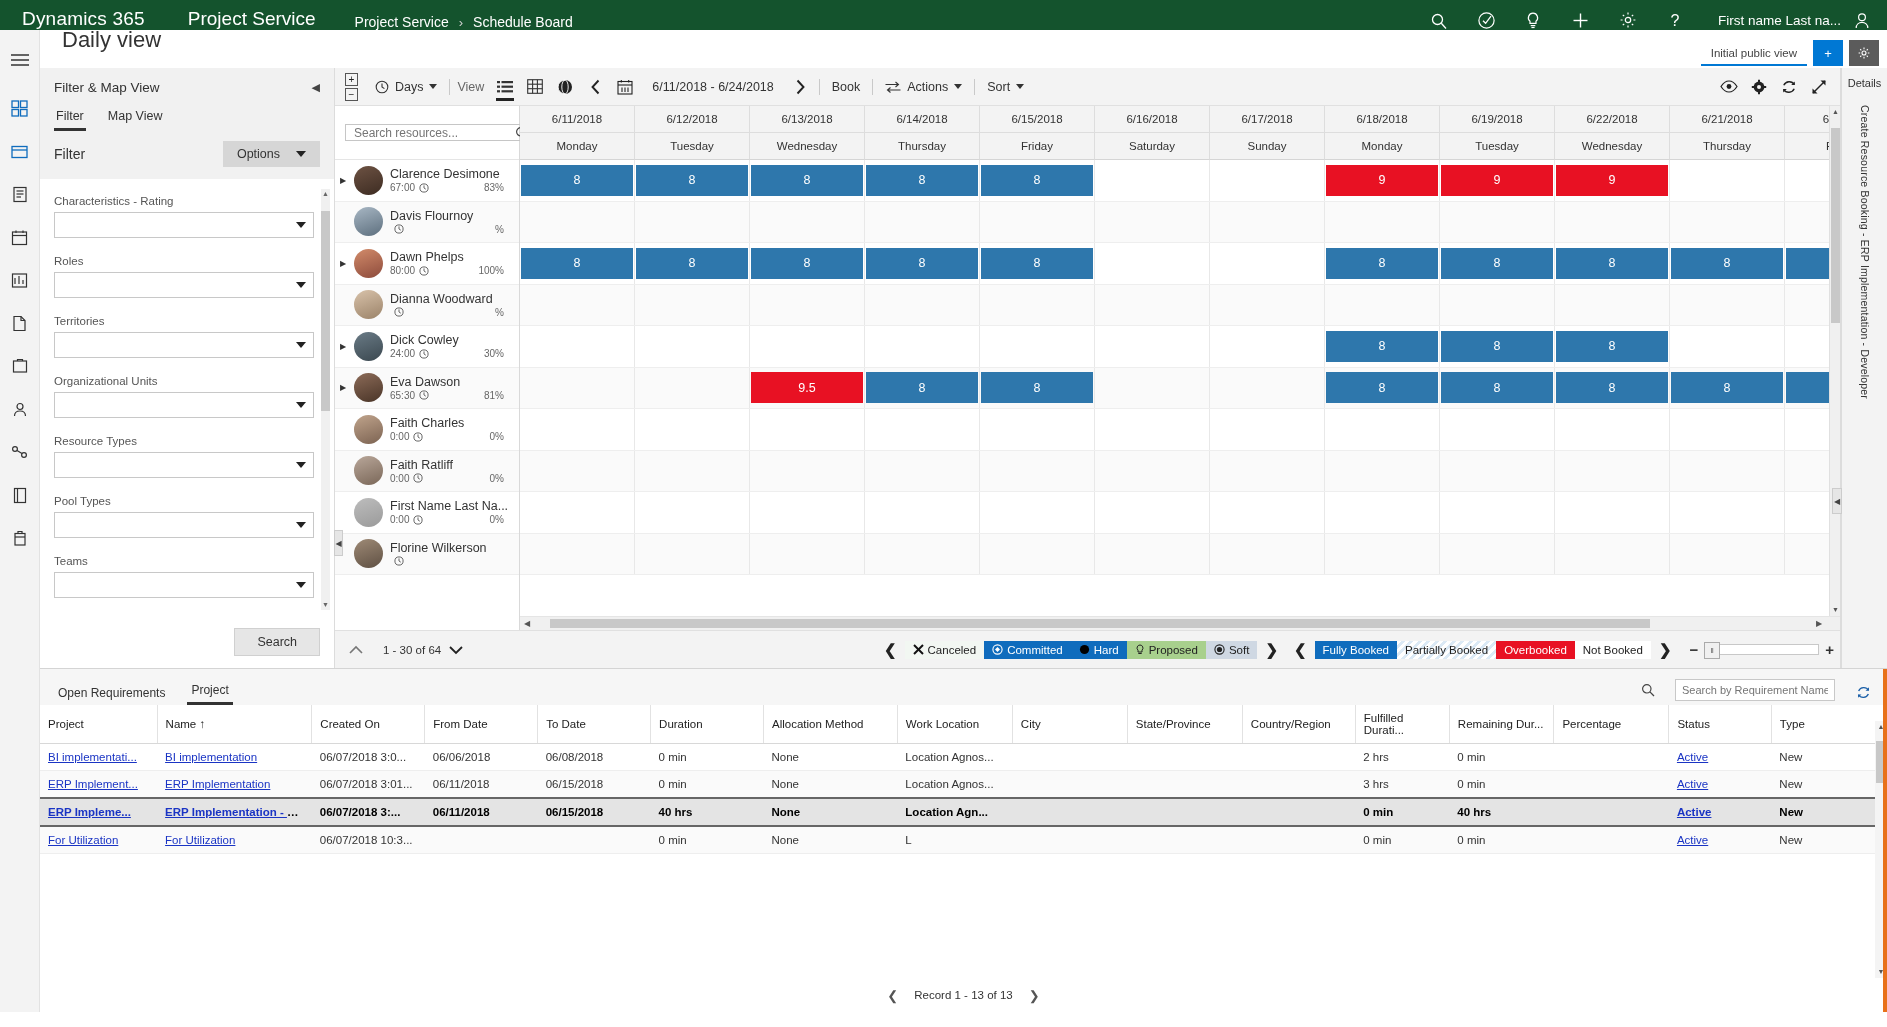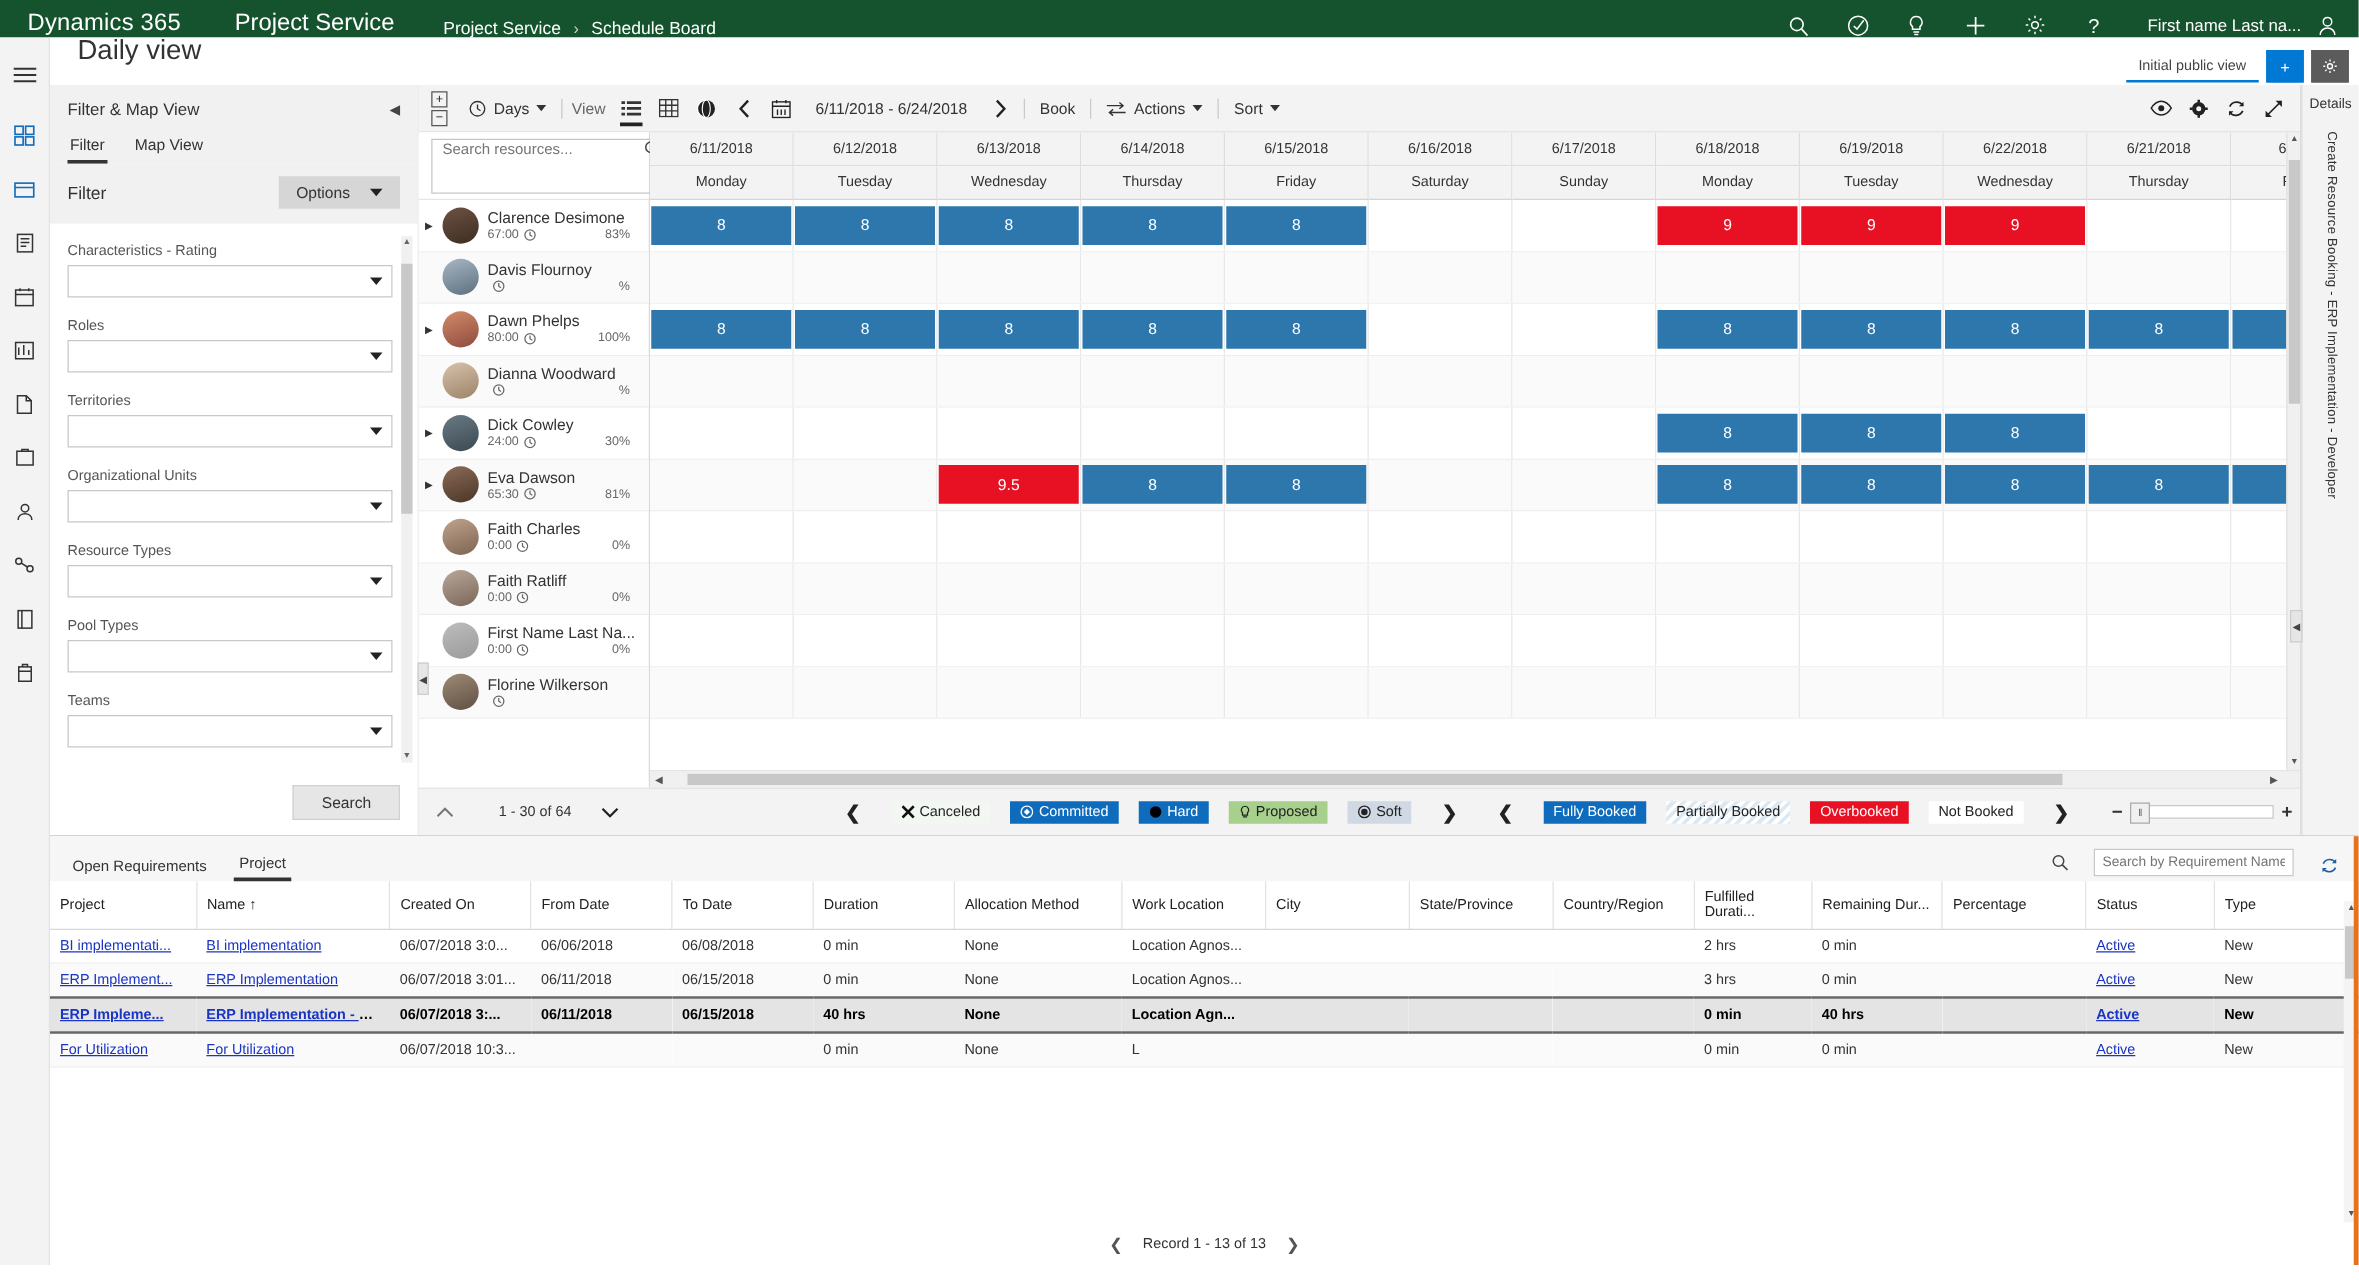--- a/index.html
+++ b/index.html
@@ -72,21 +72,21 @@
   .tb-iconbtn { width:30px; height:38px; display:flex; align-items:center; justify-content:center; cursor:pointer; position:relative;}
   .tb-iconbtn.sel::after { content:""; position:absolute; left:6px; right:6px; bottom:5px; height:3px; background:#222;}
   .tb-label { color:#666; padding:0 6px 0 4px;}
   .tb-date { padding:0 12px; color:#333; font-size:12.5px;}
   .tb-spacer { flex:1;}
   .tb-caret { width:0;height:0;border-left:4px solid transparent;border-right:4px solid transparent;border-top:5px solid #333;}
 
   .sb-main { flex:1; display:flex; min-height:0; position:relative;}
   .sb-left { width:185px; border-right:1px solid #d9d9d9; display:flex; flex-direction:column; background:#fff;}
   .srch-wrap { height:53px; display:flex; align-items:center; padding:0 10px; background:#fff;}
-  .srch { flex:1; height:44px; border:1px solid #c6c6c6; display:flex; align-items:flex-start; padding:0 8px; gap:6px;}
+  .srch { flex:1; height:17px; border:1px solid #c6c6c6; display:flex; align-items:flex-end; padding:0 8px; gap:6px;}
   .srch input { flex:1; border:none; outline:none; font-size:12px; color:#777; font-family:inherit;}
   .res-list { flex:1; overflow:hidden; border-top:1px solid #e5e5e5;}
   .res-row { height:41.5px; display:flex; align-items:center; gap:7px; padding:0 6px 0 4px; border-bottom:1px solid #eee; position:relative;}
   .res-row.alt { background:#fafafa;}
   .res-exp { width:8px; font-size:8px; color:#333; text-align:center;}
   .avatar { width:29px; height:29px; border-radius:50%; flex:none; overflow:hidden; position:relative;}
   .res-text { min-width:0; flex:1;}
   .res-name { font-size:12.5px; color:#333; white-space:nowrap; overflow:hidden; text-overflow:ellipsis; line-height:1.15;}
   .res-meta { font-size:10px; color:#666; display:flex; gap:4px; align-items:center; margin-top:1px;}
   .res-meta .pct { margin-left:auto; padding-right:9px;}
@@ -102,21 +102,21 @@
   .bk { height:31px; width:100%; margin:0 1px; display:flex; align-items:center; justify-content:center; color:#fff; font-size:12.5px;}
   .bk.blue { background:#2e77ac;}
   .bk.red { background:#e81123;}
   .vsbar { position:absolute; right:0; top:0; bottom:14px; width:11px; background:#f0f0f0; border-left:1px solid #e0e0e0;}
   .vsbar i { position:absolute; left:1px; top:22px; width:9px; height:195px; background:#c8c8c8;}
   .vsbar .ar { position:absolute; left:1px; width:9px; height:12px; text-align:center; font-size:7px; line-height:12px; color:#555;}
   .hsbar { height:14px; background:#f0f0f0; border-top:1px solid #e5e5e5; position:relative;}
   .hsbar i { position:absolute; left:30px; width:1100px; top:2px; height:9px; background:#c8c8c8;}
   .hsbar .ar { position:absolute; top:0; width:14px; height:14px; text-align:center; font-size:8px; line-height:14px; color:#555;}
 
-  .sb-foot { height:38px; background:#f3f3f3; border-top:1px solid #e0e0e0; display:flex; align-items:center; padding:0 6px; gap:16px; font-size:11.5px;}
+  .sb-foot { height:38px; background:#f3f3f3; border-top:1px solid #e0e0e0; display:flex; align-items:center; padding:0 6px; gap:0; font-size:11.5px;}
   .pager { display:flex; align-items:center; gap:10px; padding-left:12px; color:#333;}
   .leg-arrow { padding:0 8px; font-size:15px; color:#222; cursor:pointer; font-weight:bold;}
   .leg { display:flex; align-items:center; gap:4px; padding:3px 8px; font-size:11.5px; white-space:nowrap;}
   .leg.canceled { background:#f2f7f2; color:#222;}
   .leg.committed { background:#0f6cbd; color:#fff;}
   .leg.hard { background:#0f6cbd; color:#fff;}
   .leg.proposed { background:#a8d08d; color:#222;}
   .leg.soft { background:#cfd8e3; color:#222;}
   .leg.fully { background:#0f6cbd; color:#fff;}
   .leg.partial { background:repeating-linear-gradient(135deg,#fff,#fff 3px,#dbe9f5 3px,#dbe9f5 6px); color:#222;}

